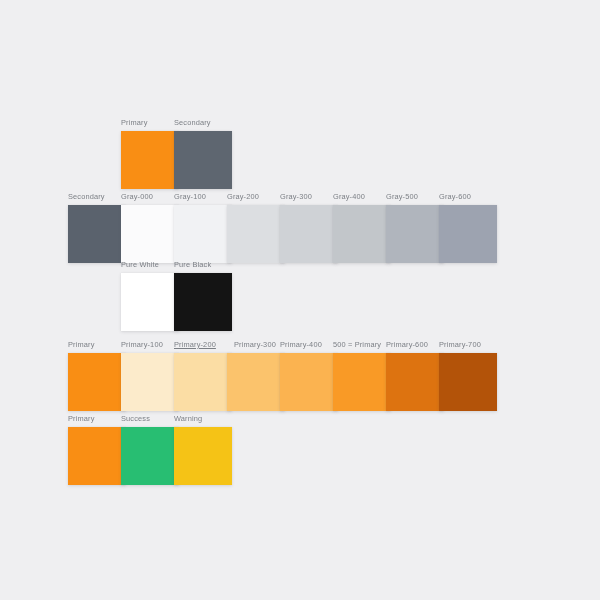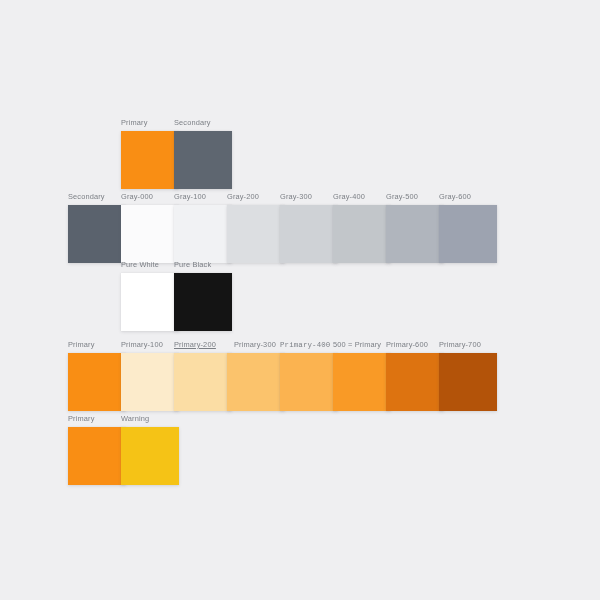--- a/index.html
+++ b/index.html
@@ -147,21 +147,21 @@
       </div>
       <div class="swatch-cell">
         <div class="swatch-label" style="color: rgb(123, 127, 133); text-decoration: underline;">Primary-200</div>
         <div class="swatch-chip" style="background: rgb(251, 221, 164);"></div>
       </div>
       <div class="swatch-cell">
         <div class="swatch-label" style="color: rgb(123, 127, 133); margin-left: 7px;">Primary-300</div>
         <div class="swatch-chip" style="background: rgb(251, 195, 108);"></div>
       </div>
       <div class="swatch-cell">
-        <div class="swatch-label" style="color: rgb(123, 127, 133); font-family: Liberation Mono, monospace;">Primary-400</div>
+        <div class="swatch-label" style="color: rgb(123, 127, 133);">Primary-400</div>
         <div class="swatch-chip" style="background: rgb(251, 179, 80);"></div>
       </div>
       <div class="swatch-cell">
         <div class="swatch-label" style="color: rgb(123, 127, 133);">500 = Primary</div>
         <div class="swatch-chip" style="background: rgb(249, 154, 38);"></div>
       </div>
       <div class="swatch-cell">
         <div class="swatch-label" style="color: rgb(123, 127, 133);">Primary-600</div>
         <div class="swatch-chip" style="background: rgb(221, 115, 16);"></div>
       </div>
@@ -170,18 +170,22 @@
         <div class="swatch-chip" style="background: rgb(179, 83, 9);"></div>
       </div>
     </div>
 
   <div class="swatch-row" id="row-semantic">
       <div class="swatch-cell">
         <div class="swatch-label" style="color: rgb(123, 127, 133);">Primary</div>
         <div class="swatch-chip" style="background: rgb(249, 142, 20);"></div>
       </div>
       <div class="swatch-cell">
+        <div class="swatch-label" style="color: rgb(123, 127, 133);">Success</div>
+        <div class="swatch-chip" style="background: rgb(40, 190, 114);"></div>
+      </div>
+      <div class="swatch-cell">
         <div class="swatch-label" style="color: rgb(123, 127, 133);">Warning</div>
         <div class="swatch-chip" style="background: rgb(245, 195, 22);"></div>
       </div>
     </div>
 
 </div>
 
 </body></html>

